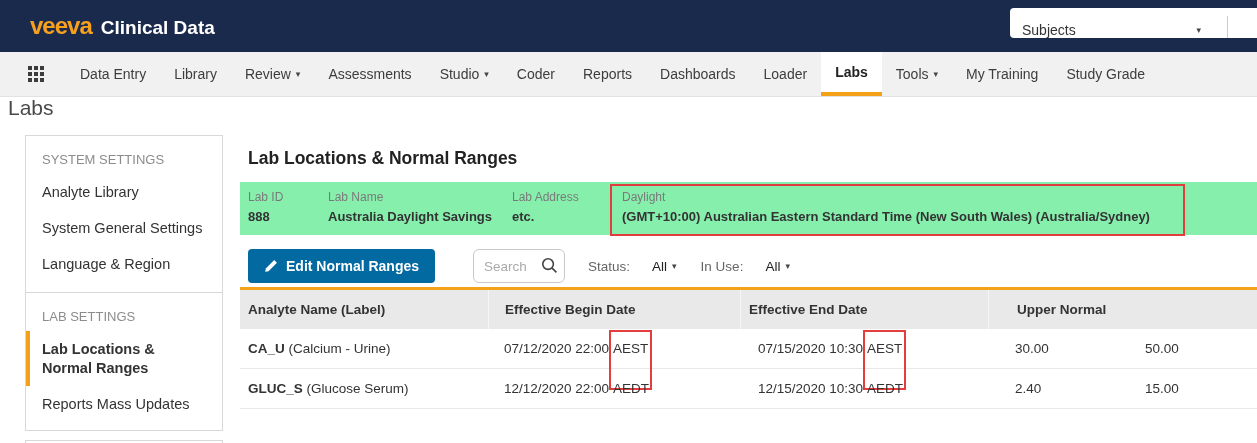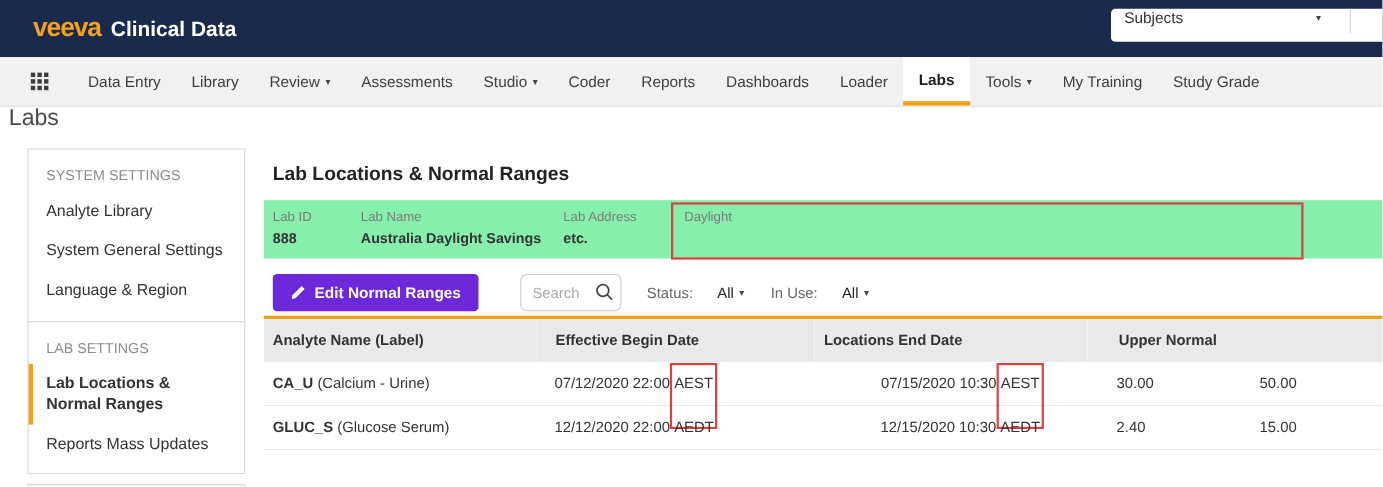--- a/index.html
+++ b/index.html
@@ -5,21 +5,21 @@
   * { margin:0; padding:0; box-sizing:border-box; }
   html,body { background:#fff; }
   body { font-family:"Liberation Sans", sans-serif; }
   .screen { position:relative; width:1257px; height:443px; overflow:hidden; background:#fff; }
 
   
   .topbar { position:absolute; left:0; top:0; width:100%; height:52px; background:#1a2a4c; display:flex; align-items:center; }
   .brand { display:flex; align-items:baseline; margin-left:30px; }
   .brand .logo { color:#f7a01e; font-size:24px; font-weight:800; letter-spacing:-1px; }
   .brand .product { color:#fff; font-size:19px; font-weight:600; margin-left:9px; }
-  .top-right { position:absolute; right:0; top:8px; height:30px; width:247px; background:#fff; border-radius:4px 0 0 4px; display:flex; align-items:flex-start;gap:16px; }
+  .top-right { position:absolute; right:0; top:8px; height:30px; width:247px; background:#fff; border-radius:4px 0 0 4px; display:flex; align-items:flex-end;gap:16px; }
   .scope-select { width:202px; display:flex; align-items:center; justify-content:space-between; padding:0 10px 0 12px; font-size:14px; color:#333; cursor:pointer; }
   .top-divider { width:1px; height:22px; background:#ccc; }
   .top-search { padding-left:13px; color:#8d8d8d; font-size:14px; white-space:nowrap; overflow:hidden; flex:1; cursor:text; }
   .caret { font-size:9px; color:#444; margin-left:5px; }
 
   
   .navbar { position:absolute; left:0; top:52px; width:100%; height:45px; background:#f1f1f1; border-bottom:1px solid #e2e2e2; display:flex; align-items:stretch; }
   .grid-icon { align-self:center; margin:0 22px 0 28px; display:grid; grid-template-columns:repeat(3,4px); grid-auto-rows:4px; gap:2px; cursor:pointer; }
   .grid-icon i { background:#3c3c3c; }
   .nav-items { display:flex; align-items:stretch; }
@@ -42,36 +42,36 @@
   .main-heading { font-size:17.5px; font-weight:bold; color:#222; padding:13px 8px 13px; }
 
   .info-bar { position:relative; background:#86efac; height:53px; }
   .info-field { position:absolute; top:8px; }
   .info-label { font-size:12px; color:#7a7a7a; }
   .info-value { font-size:13px; font-weight:bold; color:#333; margin-top:5px; white-space:nowrap; }
   .f0 { left:8px; } .f1 { left:88px; } .f2 { left:272px; } .f3 { left:382px; }
   .tz-annotation { position:absolute; left:370px; top:2px; width:575px; height:52px; border:2px solid #e23e3e; pointer-events:none; }
 
   .toolbar { display:flex; align-items:center; height:34px; margin:14px 0 4px; padding-left:8px; }
-  .btn-primary { display:flex; align-items:center; gap:8px; background:#6d28d9; color:#fff; font-size:14px; font-weight:bold; height:34px; padding:0 16px; border:none; border-radius:4px; cursor:pointer; font-family:inherit; }
+  .btn-primary { display:flex; align-items:center; gap:8px; background:#0369a1; color:#fff; font-size:14px; font-weight:bold; height:34px; padding:0 16px; border:none; border-radius:4px; cursor:pointer; font-family:inherit; }
   .search-wrap { position:relative; margin-left:38px; width:92px; height:34px; }
   .search-wrap input { width:100%; height:100%; border:1px solid #c9c9c9; border-radius:6px; padding:0 26px 0 10px; font-size:13.5px; color:#333; font-family:inherit; outline:none; }
   .search-wrap input::placeholder { color:#aaa; }
   .search-ico { position:absolute; right:6px; top:7px; }
   .filters { display:flex; gap:24px; margin-left:23px; font-size:13.5px; color:#666;justify-content:center; }
   .filter { display:flex; align-items:center; cursor:pointer; white-space:nowrap; }
   .filter .fval { color:#222; font-weight:normal; margin-left:22px; }
 
   .lab-table { border-top:3px solid #f2a118; }
   .thead, .trow { display:grid; grid-template-columns:248px 252px 248px 129px 1fr; }
   .thead { background:#e9e9e9; height:39px; }
   .th { display:flex; align-items:center; height:100%; font-size:13.5px; font-weight:bold; color:#333; border-left:1px solid #f6f6f6; }
   .th:first-child { border-left:none; }
   .trow { height:40px; border-bottom:1px solid #e8e8e8; align-items:center; font-size:13.5px; color:#333; }
-  .c1 { padding-left:8px; } .c2 { padding-left:16px; } .c3 { padding-left:18px;text-align:center; } .c4 { padding-left:27px; } .c5 { padding-left:28px; }
+  .c1 { padding-left:8px; } .c2 { padding-left:16px; } .c3 { padding-left:18px; } .c4 { padding-left:27px; } .c5 { padding-left:28px; }
   .h3 { padding-left:8px; }
   .code { font-weight:bold; }
   .cell { white-space:nowrap; }
   .tz { position:relative; display:inline-block; }
   .tz-redbox { position:absolute; left:-4px; right:-4px; top:-11px; height:60px; border:2px solid #e23e3e; pointer-events:none; }
 </style>
 </head>
 <body>
 
 <div class="screen">
@@ -174,20 +174,21 @@
       <div class="info-field f1">
         <div class="info-label">Lab Name</div>
         <div class="info-value">Australia Daylight Savings</div>
       </div>
       <div class="info-field f2">
         <div class="info-label">Lab Address</div>
         <div class="info-value">etc.</div>
       </div>
       <div class="info-field f3">
         <div class="info-label">Daylight</div>
+        <div class="info-value">(GMT+10:00) Australian Eastern Standard Time (New South Wales) (Australia/Sydney)</div>
       </div>
       <div class="tz-annotation"></div>
     </div>
 
     <div class="toolbar">
       <button class="btn-primary">
         <svg width="14" height="14" viewBox="0 0 16 16">
             <path d="M11.7 1.2l3.1 3.1-9.6 9.6-3.9 .8 .8-3.9z" fill="#ffffff"></path>
           </svg>
         <span>Edit Normal Ranges</span>
@@ -210,21 +211,21 @@
           <span class="fval">All</span>
           <span class="caret">▾</span>
         </div>
       </div>
     </div>
 
     <div class="lab-table">
       <div class="thead">
         <div class="th c1">Analyte Name (Label)</div>
         <div class="th c2">Effective Begin Date</div>
-        <div class="th h3">Locations End Date</div>
+        <div class="th h3">Effective End Date</div>
         <div class="th c5">Upper Normal</div>
       </div>
 
       <div class="trow">
         <div class="cell c1"><span class="code">CA_U</span> <span>(Calcium - Urine)</span></div>
         <div class="cell c2"><span>07/12/2020 22:00</span> <span class="tz"><span>AEST</span><i class="tz-redbox"></i></span></div>
         <div class="cell c3"><span>07/15/2020 10:30</span> <span class="tz"><span>AEST</span><i class="tz-redbox"></i></span></div>
         <div class="cell c4">30.00</div>
         <div class="cell c5">50.00</div>
       </div>

